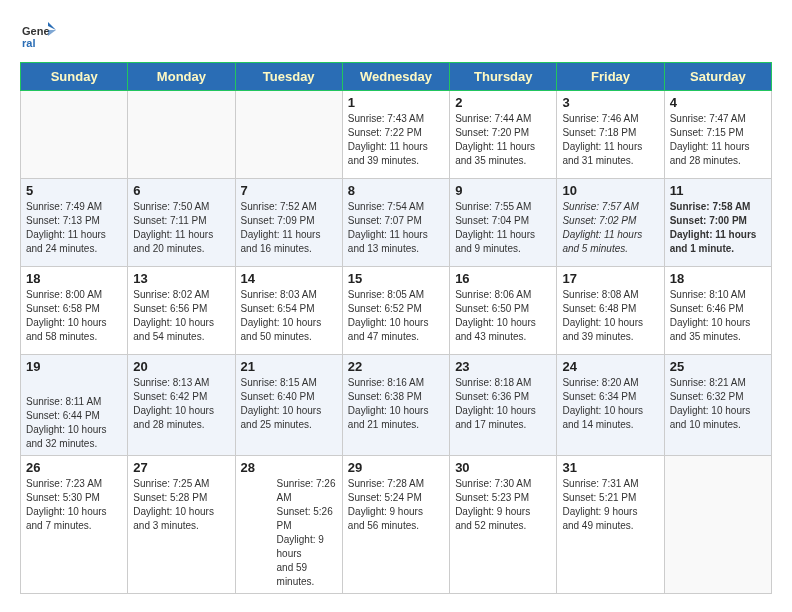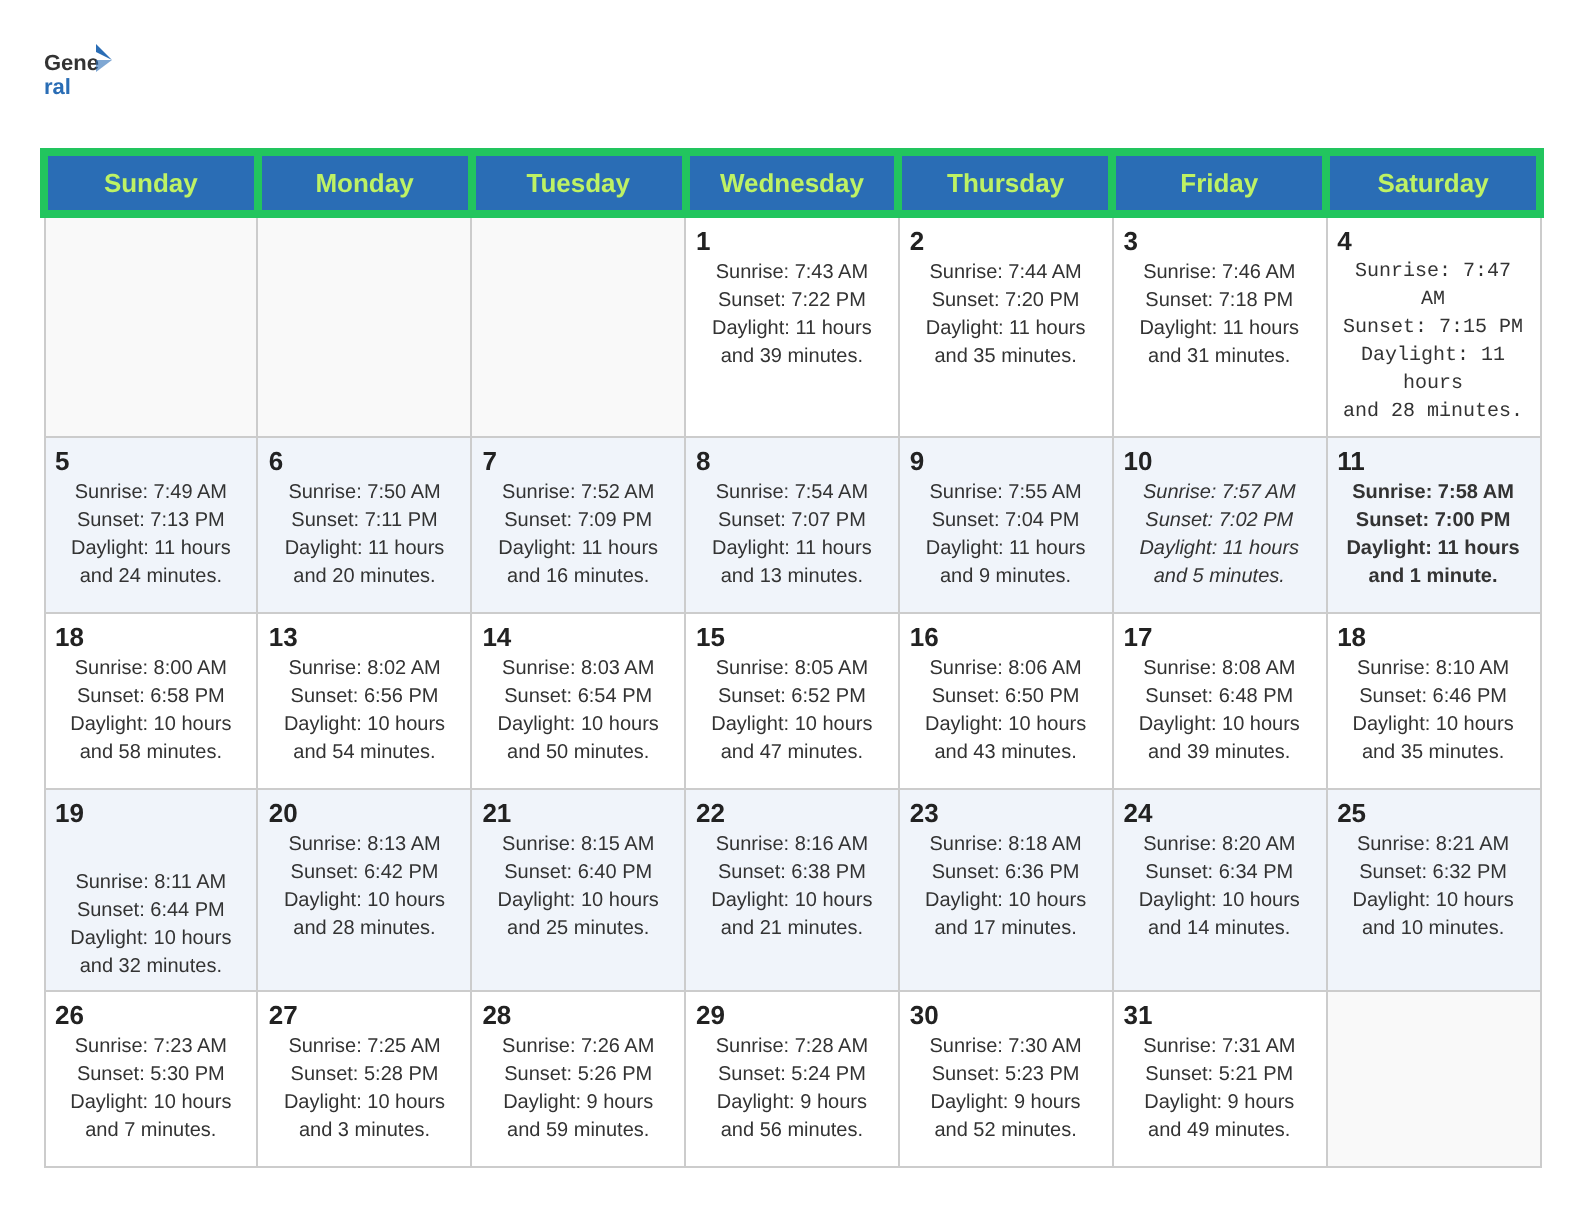--- a/index.html
+++ b/index.html
@@ -7,21 +7,21 @@
       font-family: Arial, sans-serif;
       background: #fff;
       width: 792px;
       min-height: 612px;
       padding: 20px;
     }
     .header-area {
       display: flex;
       justify-content: space-between;
       align-items: flex-start;
-      margin-bottom: 18px;
+      margin-bottom: 6px;
     }
     .logo {
       display: flex;
       align-items: center;
       gap: 4px;
     }
     .title-area {
       text-align: right;
     }
     .month-title {
@@ -34,47 +34,46 @@
       font-size: 15px;
       color: #444;
     }
     table {
       width: 100%;
       border-collapse: collapse;
       table-layout: fixed;
     }
     thead tr th {
       background-color: #2a6db5;
-      color: #bef264;
+      color: #fef9c3;
       font-size: 13px;
       font-weight: bold;
       padding: 6px 4px;
       text-align: center;
-      border: 4px solid #22c55e;
+      border: 1px solid #22c55e;
     }
     tbody tr td {
       border: 1px solid #ccc;
       vertical-align: top;
       padding: 4px 5px;
       height: 88px;
       font-size: 10.5px;
       color: #333;
     }
     .day-num {
       font-size: 13px;
       font-weight: bold;
       color: #222;
       display: block;
       margin-bottom: 2px;
     }
     .cell-text {
       font-size: 10px;
       line-height: 1.4;
       color: #333;
-      text-align: center;
     }
     tbody tr:nth-child(odd) td {
       background-color: #fff;
     }
     tbody tr:nth-child(even) td {
       background-color: #f0f4fa;
     }
     .empty-cell {
       background-color: #f9f9f9 !important;
     }
@@ -130,21 +129,21 @@
         </td>
         <td>
           <span class="day-num">3</span>
           <div class="cell-text" style="white-space: pre-line;">Sunrise: 7:46 AM
 Sunset: 7:18 PM
 Daylight: 11 hours
 and 31 minutes.</div>
         </td>
         <td>
           <span class="day-num">4</span>
-          <div class="cell-text" style="white-space: pre-line; font-family: Liberation Mono, monospace;">Sunrise: 7:47 AM
+          <div class="cell-text" style="white-space: pre-line;">Sunrise: 7:47 AM
 Sunset: 7:15 PM
 Daylight: 11 hours
 and 28 minutes.</div>
         </td>
       </tr>
       <tr>
         <td>
           <span class="day-num">5</span>
           <div class="cell-text" style="white-space: pre-line;">Sunrise: 7:49 AM
 Sunset: 7:13 PM
@@ -306,21 +305,21 @@
         </td>
         <td>
           <span class="day-num">27</span>
           <div class="cell-text" style="white-space: pre-line;">Sunrise: 7:25 AM
 Sunset: 5:28 PM
 Daylight: 10 hours
 and 3 minutes.</div>
         </td>
         <td>
           <span class="day-num">28</span>
-          <div class="cell-text" style="white-space: pre-line;">Sunrise: 7:26 AM
+          <div class="cell-text" style="white-space: pre-line; margin-left: 36px;">Sunrise: 7:26 AM
 Sunset: 5:26 PM
 Daylight: 9 hours
 and 59 minutes.</div>
         </td>
         <td>
           <span class="day-num">29</span>
           <div class="cell-text" style="white-space: pre-line;">Sunrise: 7:28 AM
 Sunset: 5:24 PM
 Daylight: 9 hours
 and 56 minutes.</div>

